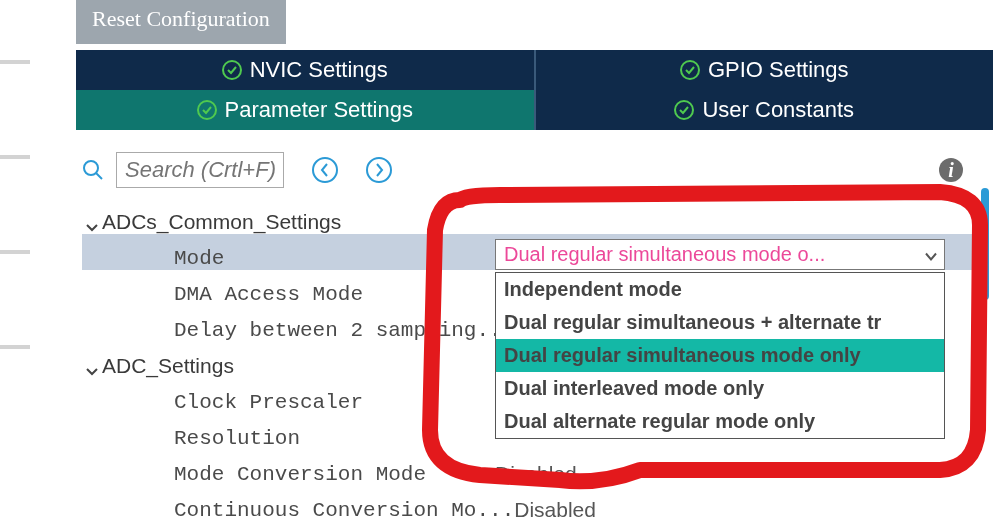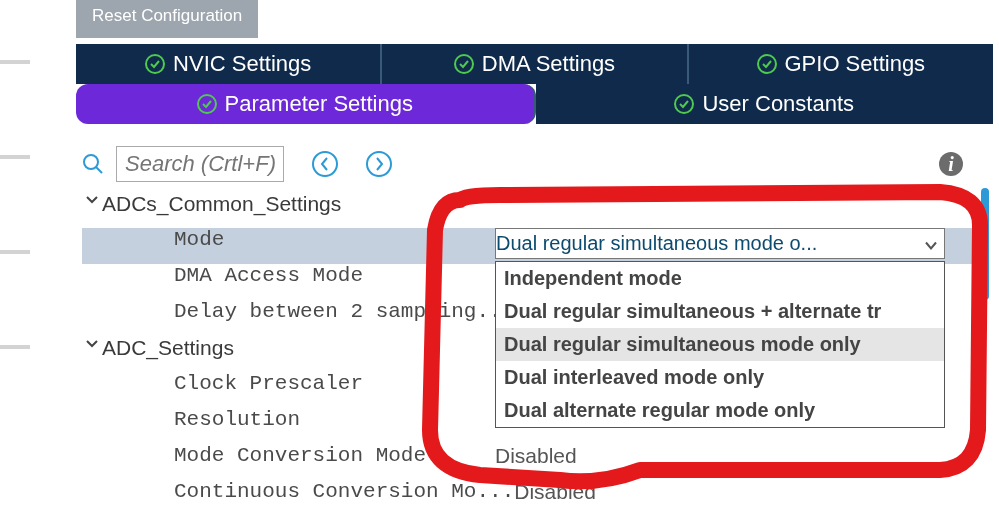--- a/index.html
+++ b/index.html
@@ -25,24 +25,25 @@
     left: 0;
     width: 30px;
     height: 4px;
     background: #d3d3d3;
   }
   .reset-btn {
     display: inline-block;
     background: #9da6ae;
     color: #fff;
     padding: 6px 16px 12px 16px;
-    font-size: 17px;
+    font-size: 22px;
     margin-left: 38px;
     margin-bottom: 6px;
     cursor: pointer;
+    font-family: Liberation Serif, serif;
   }
   .tabs-container {
     margin-left: 38px;
     margin-right: 6px;
   }
   .tabs-row {
     display: flex;
     width: 100%;
   }
   .tab {
@@ -54,23 +55,22 @@
     font-size: 22px;
     border-right: 2px solid #3a5a7a;
     display: flex;
     align-items: center;
     justify-content: center;
     gap: 8px;
     cursor: pointer;
   }
   .tab:last-child { border-right: none; }
   .tab.active {
-    background: #6d28d9;
+    background: #0f766e;
     color: #fff;
-    border-radius: 12px;
   }
   .tabs-row2 .tab { flex: 1; }
   .check-icon {
     display: inline-flex;
     width: 20px;
     height: 20px;
     border: 2px solid #4fc94f;
     border-radius: 50%;
     align-items: center;
     justify-content: center;
@@ -126,21 +126,21 @@
     font-family: Georgia, serif;
     cursor: pointer;
   }
   .tree {
     margin-left: 44px;
     margin-right: 24px;
     position: relative;
   }
   .tree-row {
     display: flex;
-    align-items: flex-start;
+    align-items: flex-end;
     height: 36px;
     font-size: 21px;
     color: #4a4a4a;
   }
   .tree-row.group-header {
     font-weight: normal;
     color: #3a3a3a;
   }
   .tree-row.selected {
     background: #c5d0df;
@@ -160,24 +160,24 @@
   .tree-value {
     margin-left: auto;
     color: #555;
     width: 480px;
     text-align: left;
     position: relative;
   }
   .dropdown-trigger {
     border: 1px solid #777;
     background: #fff;
-    padding: 3px 30px 3px 0;
+    padding: 3px 30px 3px 8px;
     width: 450px;
     font-size: 20px;
-    color: #0c4a6e;
+    color: #ec4899;
     position: relative;
     cursor: pointer;
     white-space: nowrap;
     overflow: hidden;
   }
   .dropdown-trigger .chev-down {
     position: absolute;
     right: 6px;
     top: 50%;
     transform: translateY(-50%);
@@ -194,21 +194,21 @@
   .dropdown-list .opt {
     padding: 5px 8px;
     font-size: 20px;
     color: #444;
     white-space: nowrap;
     overflow: hidden;
     cursor: pointer;
     font-weight: bold;
   }
   .dropdown-list .opt.hover {
-    background: #e5e5e5;
+    background: #14b8a6;
   }
   .scroll-indicator {
     position: absolute;
     right: 10px;
     top: 188px;
     width: 8px;
     height: 112px;
     background: #2b9ad6;
     border-radius: 4px;
   }
@@ -235,28 +235,20 @@
 
   <div class="tabs-container">
     <div class="tabs-row">
       <div class="tab">
         <span class="check-icon">
           <svg viewBox="0 0 12 12">
               <path d="M2 6 L5 9 L10 3" stroke="#4fc94f" stroke-width="2" fill="none"></path>
             </svg>
         </span>
         <span>NVIC Settings</span>
-      </div>
-      <div class="tab">
-        <span class="check-icon">
-          <svg viewBox="0 0 12 12">
-              <path d="M2 6 L5 9 L10 3" stroke="#4fc94f" stroke-width="2" fill="none"></path>
-            </svg>
-        </span>
-        <span>DMA Settings</span>
       </div>
       <div class="tab">
         <span class="check-icon">
           <svg viewBox="0 0 12 12">
               <path d="M2 6 L5 9 L10 3" stroke="#4fc94f" stroke-width="2" fill="none"></path>
             </svg>
         </span>
         <span>GPIO Settings</span>
       </div>
     </div>

